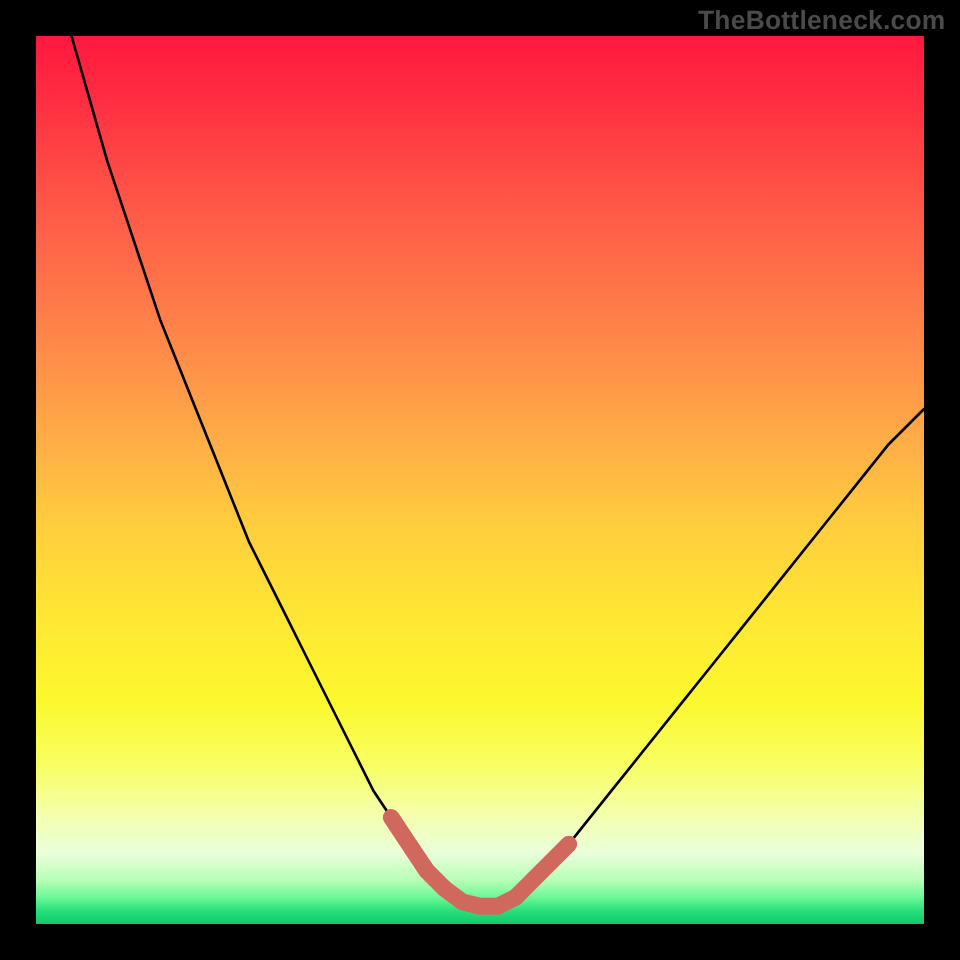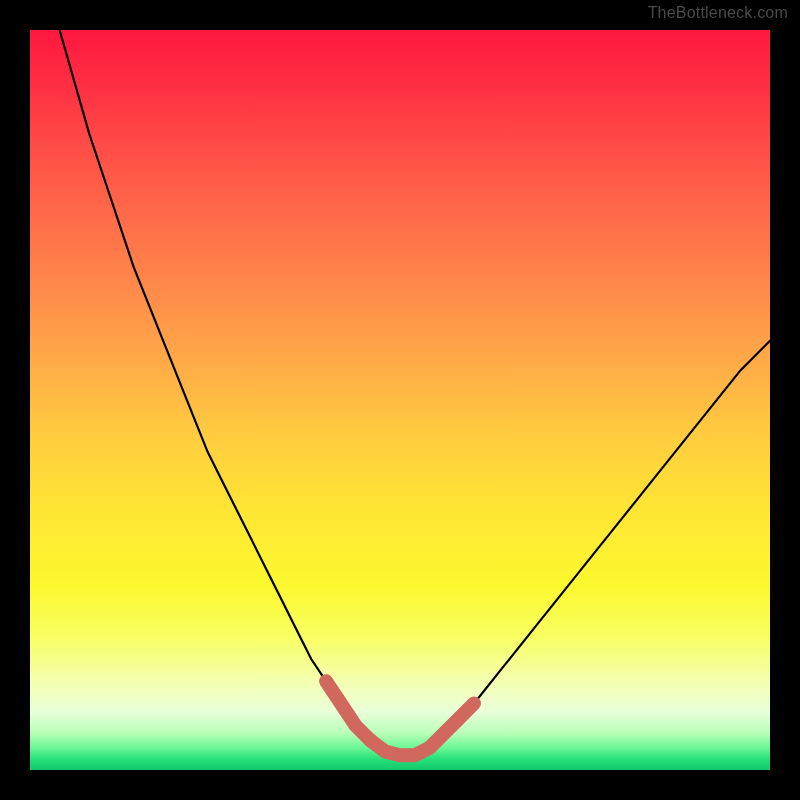--- a/index.html
+++ b/index.html
@@ -44,22 +44,22 @@
       #6cf796 97%,
       #28e07a 98.5%,
       #12c86c 100%
     );
   }
   .watermark {
     position: absolute;
     top: 4px;
     right: 12px;
     color: #4a4a4a;
-    font-size: 16px;
-    font-weight: 400;
+    font-size: 22px;
+    font-weight: 700;
     letter-spacing: 0.2px;
     user-select: none;
   }
   svg.curve {
     position: absolute;
     left: 0;
     top: 0;
     width: 740px;
     height: 740px;
     overflow: visible;

